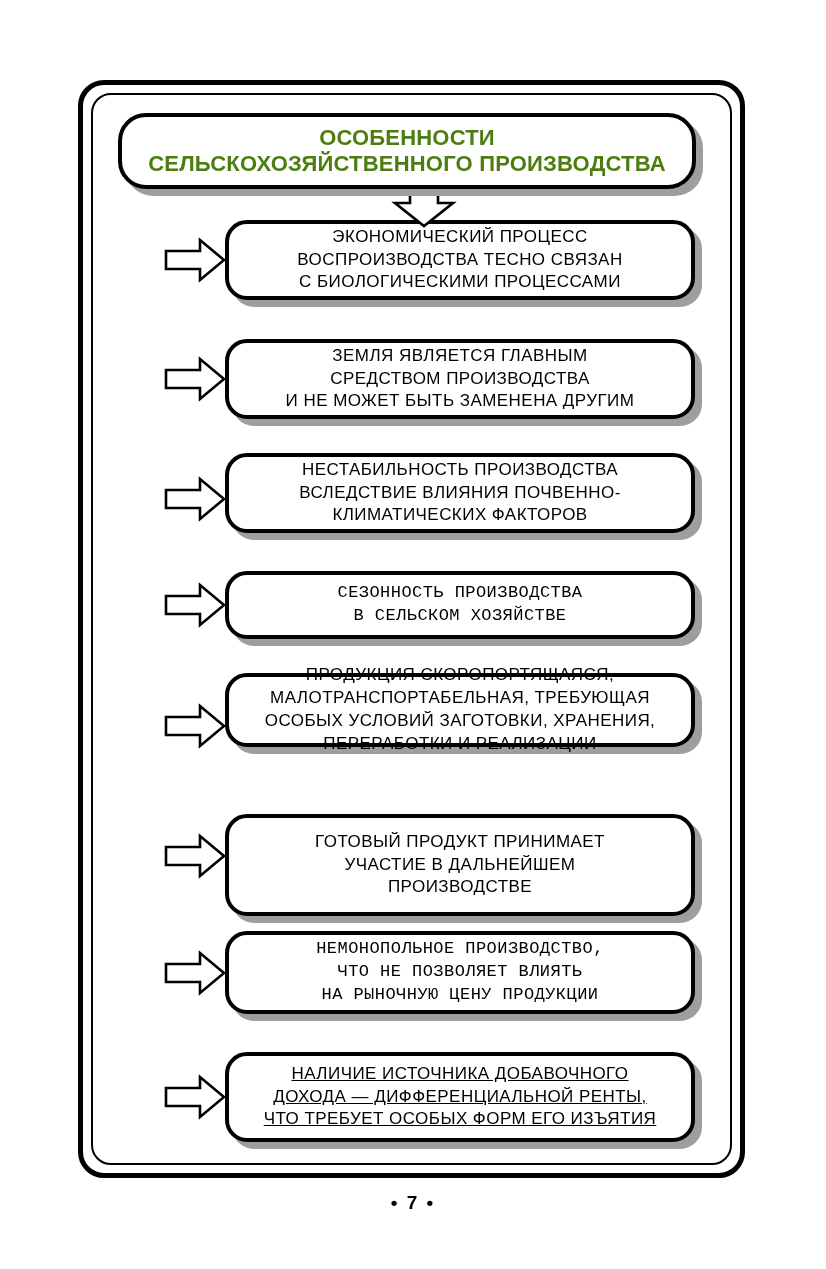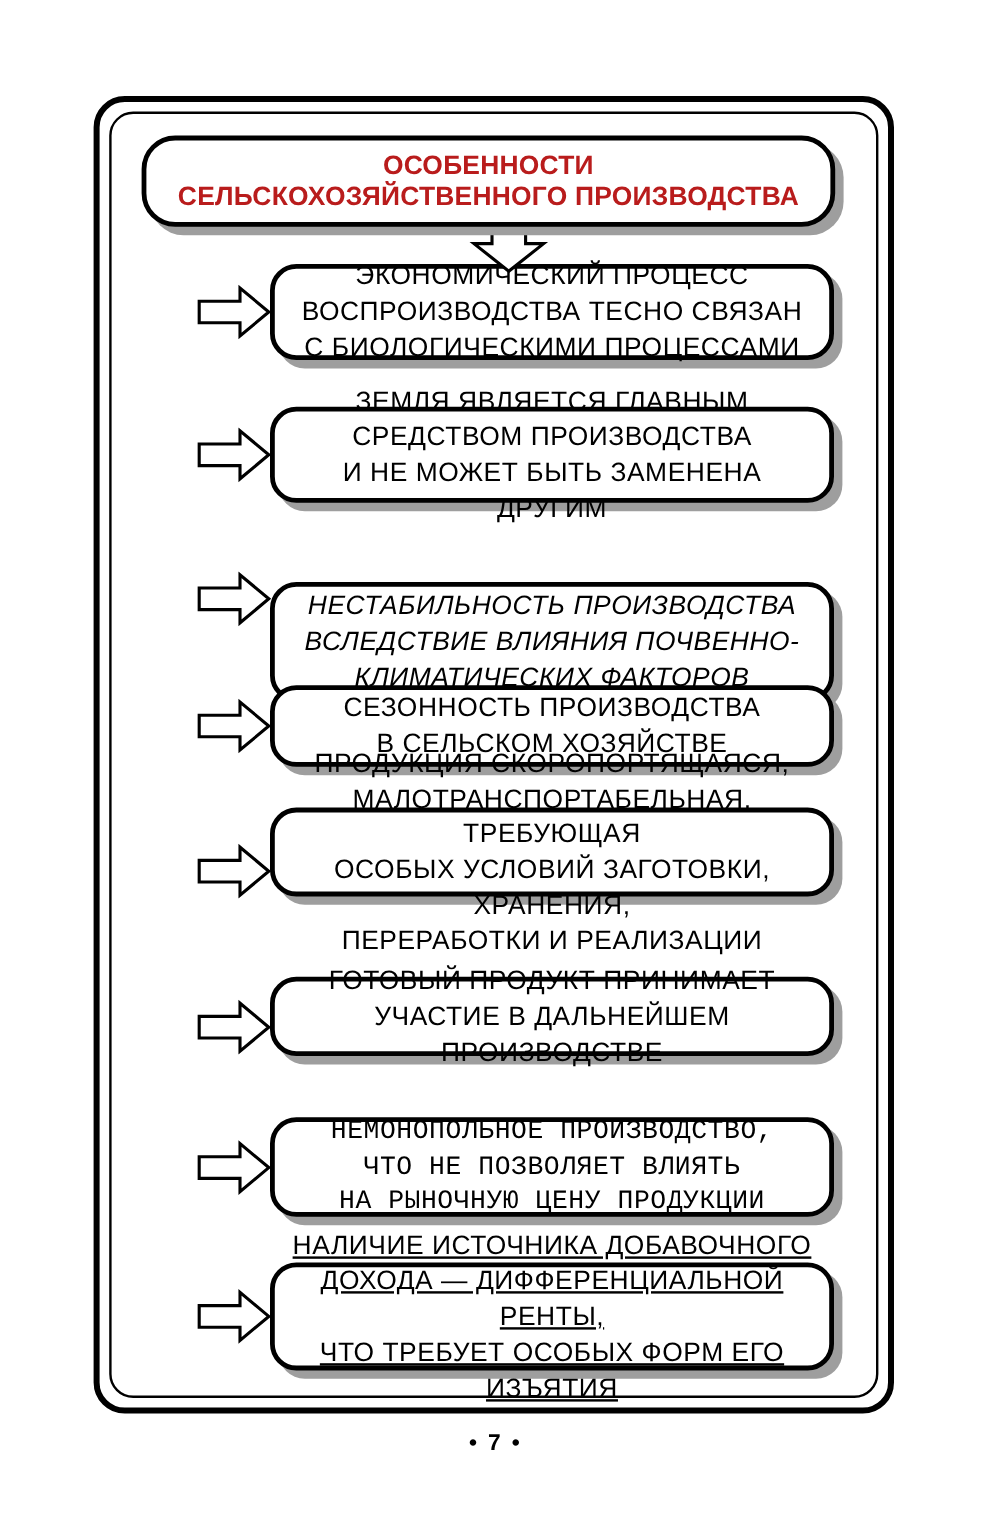--- a/index.html
+++ b/index.html
@@ -58,21 +58,21 @@
     width: 578px;
     height: 76px;
     border-radius: 28px;
     z-index: 3;
   }
   #title-node .node-text {
     font-size: 22px;
     font-weight: bold;
     line-height: 1.17;
     letter-spacing: 0.2px;
-    color: #b91c1c;
+    color: #4d7c0f;
     white-space: pre-line;
   }
 
   
   #down-arrow {
     position: absolute;
     left: 388px;
     top: 186px;
     width: 72px;
     height: 42px;
@@ -86,21 +86,21 @@
     height: 46px;
     z-index: 2;
   }
 
   
   .body-node {
     left: 225px;
     width: 470px;
   }
   .body-node .node-text {
-    font-size: 22px;
+    font-size: 17px;
     font-weight: normal;
     line-height: 1.35;
     letter-spacing: 0.45px;
     color: #000;
     white-space: pre-line;
     padding: 0 10px;
   }
 
   
   #page-footer {
@@ -146,45 +146,45 @@
         <polygon points="2,14 36,14 36,3 60,23 36,43 36,32 2,32" fill="#ffffff" stroke="#000000" stroke-width="2.6" stroke-linejoin="miter"></polygon>
       </svg></div>
     <div class="node body-node" style="top: 339px; height: 80px;">
       <div class="node-text">ЗЕМЛЯ ЯВЛЯЕТСЯ ГЛАВНЫМ
 СРЕДСТВОМ ПРОИЗВОДСТВА
 И  НЕ МОЖЕТ БЫТЬ ЗАМЕНЕНА ДРУГИМ</div>
     </div>
     <div class="row-arrow" style="left: 164px; top: 476px;"><svg viewBox="0 0 62 46" width="62" height="46" aria-hidden="true">
         <polygon points="2,14 36,14 36,3 60,23 36,43 36,32 2,32" fill="#ffffff" stroke="#000000" stroke-width="2.6" stroke-linejoin="miter"></polygon>
       </svg></div>
-    <div class="node body-node" style="top: 485px; height: 100px; font-style: italic;">
+    <div class="node body-node" style="top: 453px; height: 80px;">
       <div class="node-text">НЕСТАБИЛЬНОСТЬ ПРОИЗВОДСТВА
 ВСЛЕДСТВИЕ ВЛИЯНИЯ ПОЧВЕННО-
 КЛИМАТИЧЕСКИХ ФАКТОРОВ</div>
     </div>
     <div class="row-arrow" style="left: 164px; top: 582px;"><svg viewBox="0 0 62 46" width="62" height="46" aria-hidden="true">
         <polygon points="2,14 36,14 36,3 60,23 36,43 36,32 2,32" fill="#ffffff" stroke="#000000" stroke-width="2.6" stroke-linejoin="miter"></polygon>
       </svg></div>
-    <div class="node body-node" style="top: 571px; height: 68px;">
+    <div class="node body-node" style="top: 571px; height: 68px; font-family: Liberation Mono, monospace;">
       <div class="node-text">СЕЗОННОСТЬ ПРОИЗВОДСТВА
 В СЕЛЬСКОМ ХОЗЯЙСТВЕ</div>
     </div>
     <div class="row-arrow" style="left: 164px; top: 702.5px;"><svg viewBox="0 0 62 46" width="62" height="46" aria-hidden="true">
         <polygon points="2,14 36,14 36,3 60,23 36,43 36,32 2,32" fill="#ffffff" stroke="#000000" stroke-width="2.6" stroke-linejoin="miter"></polygon>
       </svg></div>
     <div class="node body-node" style="top: 673px; height: 74px;">
       <div class="node-text">ПРОДУКЦИЯ СКОРОПОРТЯЩАЯСЯ,
 МАЛОТРАНСПОРТАБЕЛЬНАЯ, ТРЕБУЮЩАЯ
 ОСОБЫХ УСЛОВИЙ  ЗАГОТОВКИ, ХРАНЕНИЯ,
 ПЕРЕРАБОТКИ И РЕАЛИЗАЦИИ</div>
     </div>
     <div class="row-arrow" style="left: 164px; top: 832.5px;"><svg viewBox="0 0 62 46" width="62" height="46" aria-hidden="true">
         <polygon points="2,14 36,14 36,3 60,23 36,43 36,32 2,32" fill="#ffffff" stroke="#000000" stroke-width="2.6" stroke-linejoin="miter"></polygon>
       </svg></div>
-    <div class="node body-node" style="top: 814px; height: 66px;">
+    <div class="node body-node" style="top: 814px; height: 102px;">
       <div class="node-text">ГОТОВЫЙ ПРОДУКТ ПРИНИМАЕТ
 УЧАСТИЕ В ДАЛЬНЕЙШЕМ
 ПРОИЗВОДСТВЕ</div>
     </div>
     <div class="row-arrow" style="left: 164px; top: 949.5px;"><svg viewBox="0 0 62 46" width="62" height="46" aria-hidden="true">
         <polygon points="2,14 36,14 36,3 60,23 36,43 36,32 2,32" fill="#ffffff" stroke="#000000" stroke-width="2.6" stroke-linejoin="miter"></polygon>
       </svg></div>
     <div class="node body-node" style="top: 931px; height: 83px; font-family: Liberation Mono, monospace;">
       <div class="node-text">НЕМОНОПОЛЬНОЕ ПРОИЗВОДСТВО,
 ЧТО НЕ ПОЗВОЛЯЕТ ВЛИЯТЬ

